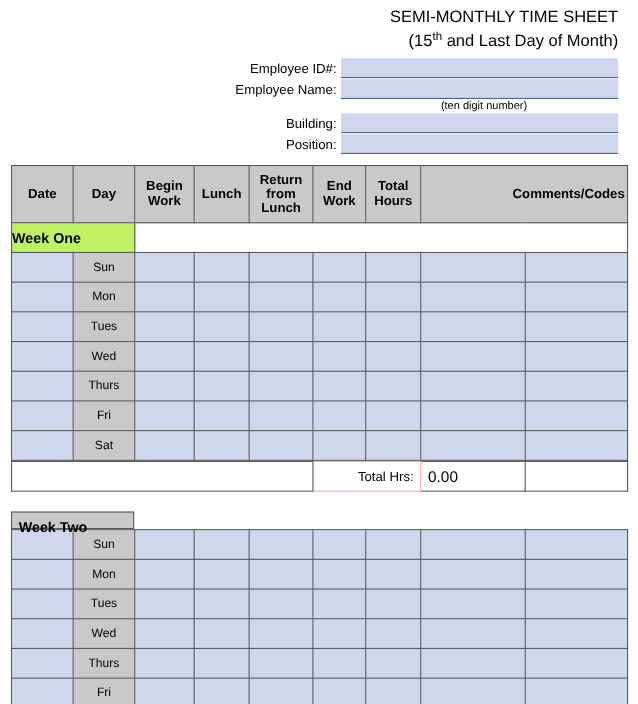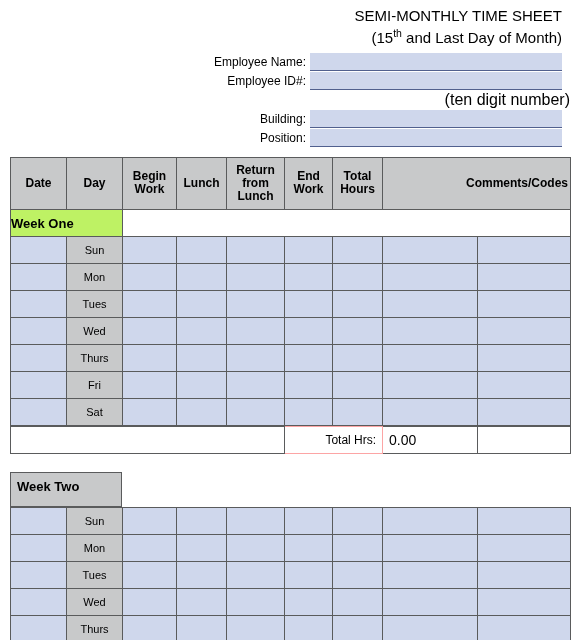--- a/index.html
+++ b/index.html
@@ -18,21 +18,21 @@
   .meta { margin-top: 4px; }
   .meta-row { display: flex; align-items: stretch; margin-bottom: 1px; }
   .meta-label { width: 300px; text-align: right; padding-right: 4px; font-size: 12px; line-height: 18px; }
   .meta-field {
     flex: 1;
     background: #cfd7ec;
     border-bottom: 1px solid #51608e;
     height: 18px;
     margin-right: 8px;
   }
-  .meta-hint { font-size: 16px; text-align: right; margin: 1px 0 1px 300px; }
+  .meta-hint { font-size: 10px; text-align: center; margin: 1px 0 1px 300px; }
   table.ts {
     width: 560px;
     margin-top: 10px;
     border-collapse: collapse;
     table-layout: fixed;
   }
   table.ts col.c-date  { width: 56px; }
   table.ts col.c-day   { width: 56px; }
   table.ts col.c-beg   { width: 54px; }
   table.ts col.c-lun   { width: 50px; }
@@ -65,45 +65,45 @@
     padding-left: 6px;
     border: 1px solid #5a5b5c;
   }
   td.noborder { border: none; background: transparent; }
   .week2-head {
     width:112px;
     border:1px solid #5a5b5c;
     background:#c8c9ca;
     font-weight:bold;
     font-size:13px;
-    height:35px;
+    height:16px;
     line-height:27px;
     padding-left:6px;
     margin-top:18px;
   }
   .totalhrs-row td.lab { text-align:right; font-size:12px; padding-right:6px; }
   .totalhrs-row td.val { text-align:left; font-size:14px; padding-left:6px; }
 </style>
 </head>
 <body>
 
 <div class="title-block">
   <h1>
     <span>SEMI-MONTHLY TIME SHEET</span><br>
     <span>(15</span><sup>th</sup><span> and Last Day of Month)</span>
   </h1>
 </div>
 
 <div class="meta">
   <div class="meta-row">
-    <div class="meta-label">Employee Name:</div>
+    <div class="meta-label">Employee ID#:</div>
     <div class="meta-field"></div>
   </div>
   <div class="meta-row">
-    <div class="meta-label">Employee ID#:</div>
+    <div class="meta-label">Employee Name:</div>
     <div class="meta-field"></div>
   </div>
   <div class="meta-hint">(ten digit number)</div>
   <div class="meta-row">
     <div class="meta-label">Building:</div>
     <div class="meta-field"></div>
   </div>
   <div class="meta-row">
     <div class="meta-label">Position:</div>
     <div class="meta-field"></div>

